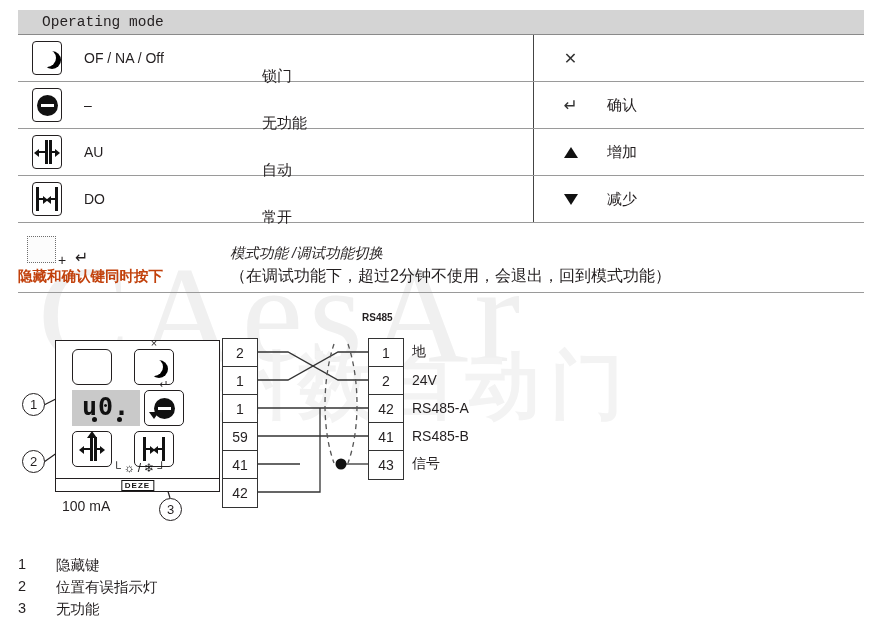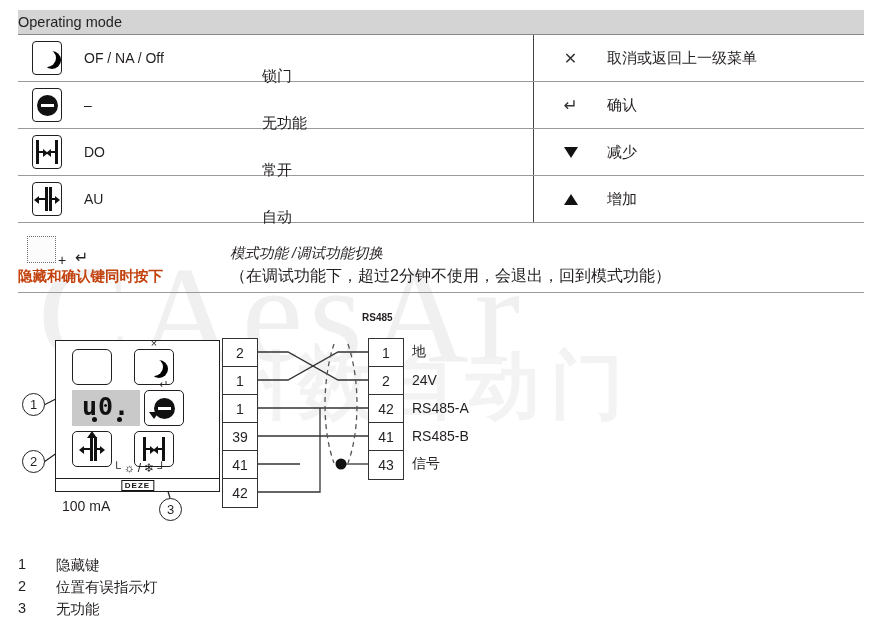--- a/index.html
+++ b/index.html
@@ -31,21 +31,21 @@
   }
 
   
   .table-wrap { position: absolute; left: 18px; top: 10px; width: 846px; z-index: 2; }
   .t-head {
     display: flex; height: 25px; background: #d4d4d4;
     border-bottom: 1px solid #8a8a8a;
   }
   .t-head .h-cell {
     display: flex; align-items: center;
-    font-size: 14.5px; color: #231f20; padding-left: 0;
+    font-size: 14.5px; color: #231f20; padding-left: 24px; font-family: Liberation Mono, monospace;
   }
   .h-left  { width: 515px; }
   .h-right { width: 331px; border-left: 1px solid #ffffff; }
 
   .t-row { display: flex; height: 47px; border-bottom: 1px solid #9a9a9a; }
   .t-row .c-icon   { width: 58px;  display: flex; align-items: center; justify-content: center; }
   .t-row .c-code   { width: 186px; display: flex; align-items: center; font-size: 14px; padding-left: 8px; }
   .t-row .c-desc   { width: 271px; display: flex; align-items: center; font-size: 15px; margin-top: 36px; }
   .t-row .c-sym    { width: 74px;  display: flex; align-items: center; justify-content: center;
                      border-left: 1px solid #444; font-size: 15px; }
@@ -224,37 +224,57 @@
       <div class="c-icon">
         <div class="modebox">
             <div class="moon"></div>
           </div>
       </div>
       <div class="c-code">OF / NA / Off</div>
       <div class="c-desc">锁门</div>
       <div class="c-sym">
         <span class="sym-x">✕</span>
       </div>
-      <div class="c-fn">取消或返回上一级菜单</div>
     </div>
 
     <div class="t-row">
       <div class="c-icon">
         <div class="modebox">
             <div class="nofunc">
               <i></i>
             </div>
           </div>
       </div>
       <div class="c-code">–</div>
       <div class="c-desc">无功能</div>
       <div class="c-sym">
         <span class="sym-enter">↵</span>
       </div>
       <div class="c-fn">确认</div>
+    </div>
+
+    <div class="t-row">
+      <div class="c-icon">
+        <div class="modebox">
+          <div class="doorpic d-au">
+            <span class="bar b1"></span>
+              <span class="bar b2"></span>
+            <span class="seg s1"></span>
+              <span class="seg s2"></span>
+            <span class="arrow a1"></span>
+              <span class="arrow a2"></span>
+          </div>
+        </div>
+      </div>
+      <div class="c-code">AU</div>
+      <div class="c-desc">自动</div>
+      <div class="c-sym">
+        <span class="tri-up"></span>
+      </div>
+      <div class="c-fn">增加</div>
     </div>
 
     <div class="t-row">
       <div class="c-icon">
         <div class="modebox">
           <div class="doorpic d-do">
             <span class="bar b1"></span>
               <span class="bar b2"></span>
             <span class="seg s1"></span>
               <span class="seg s2"></span>
@@ -262,41 +282,20 @@
               <span class="arrow a2"></span>
           </div>
         </div>
       </div>
       <div class="c-code">DO</div>
       <div class="c-desc">常开</div>
       <div class="c-sym">
         <span class="tri-down"></span>
       </div>
       <div class="c-fn">减少</div>
-    </div>
-
-    <div class="t-row">
-      <div class="c-icon">
-        <div class="modebox">
-          <div class="doorpic d-au">
-            <span class="bar b1"></span>
-              <span class="bar b2"></span>
-            <span class="seg s1"></span>
-              <span class="seg s2"></span>
-            <span class="arrow a1"></span>
-              <span class="arrow a2"></span>
-          </div>
-        </div>
-      </div>
-      <div class="c-code">AU</div>
-      <div class="c-desc">自动</div>
-      <div class="c-sym">
-        <span class="tri-up"></span>
-      </div>
-      <div class="c-fn">增加</div>
     </div>
   </div>
 
   <div class="note">
     <div class="note-key"></div>
     <div class="note-plus">+</div>
     <div class="note-enter">↵</div>
     <div class="note-press">隐藏和确认键同时按下</div>
     <div class="note-l1">模式功能 /调试功能切换</div>
     <div class="note-l2">（在调试功能下，超过2分钟不使用，会退出，回到模式功能）</div>
@@ -417,21 +416,21 @@
     <div class="ma-label">100 mA</div>
 
     <div class="callout" style="left:22px;  top:93px;">1</div>
     <div class="callout" style="left:22px;  top:150px;">2</div>
     <div class="callout" style="left:159px; top:198px;">3</div>
 
     <div class="strip strip-left">
       <div class="cellbox">2</div>
       <div class="cellbox">1</div>
       <div class="cellbox">1</div>
-      <div class="cellbox">39</div>
+      <div class="cellbox">59</div>
       <div class="cellbox">41</div>
       <div class="cellbox">42</div>
     </div>
 
     <div class="strip strip-right">
       <div class="cellbox">1</div>
       <div class="cellbox">2</div>
       <div class="cellbox">42</div>
       <div class="cellbox">41</div>
       <div class="cellbox">43</div>

